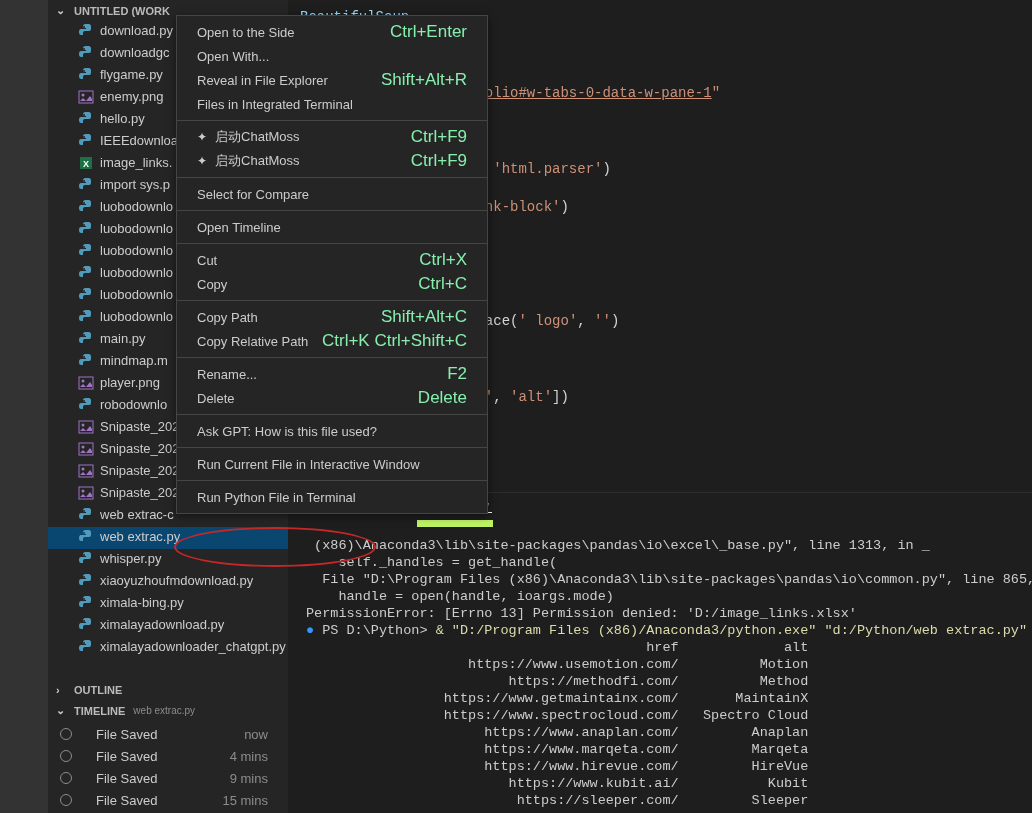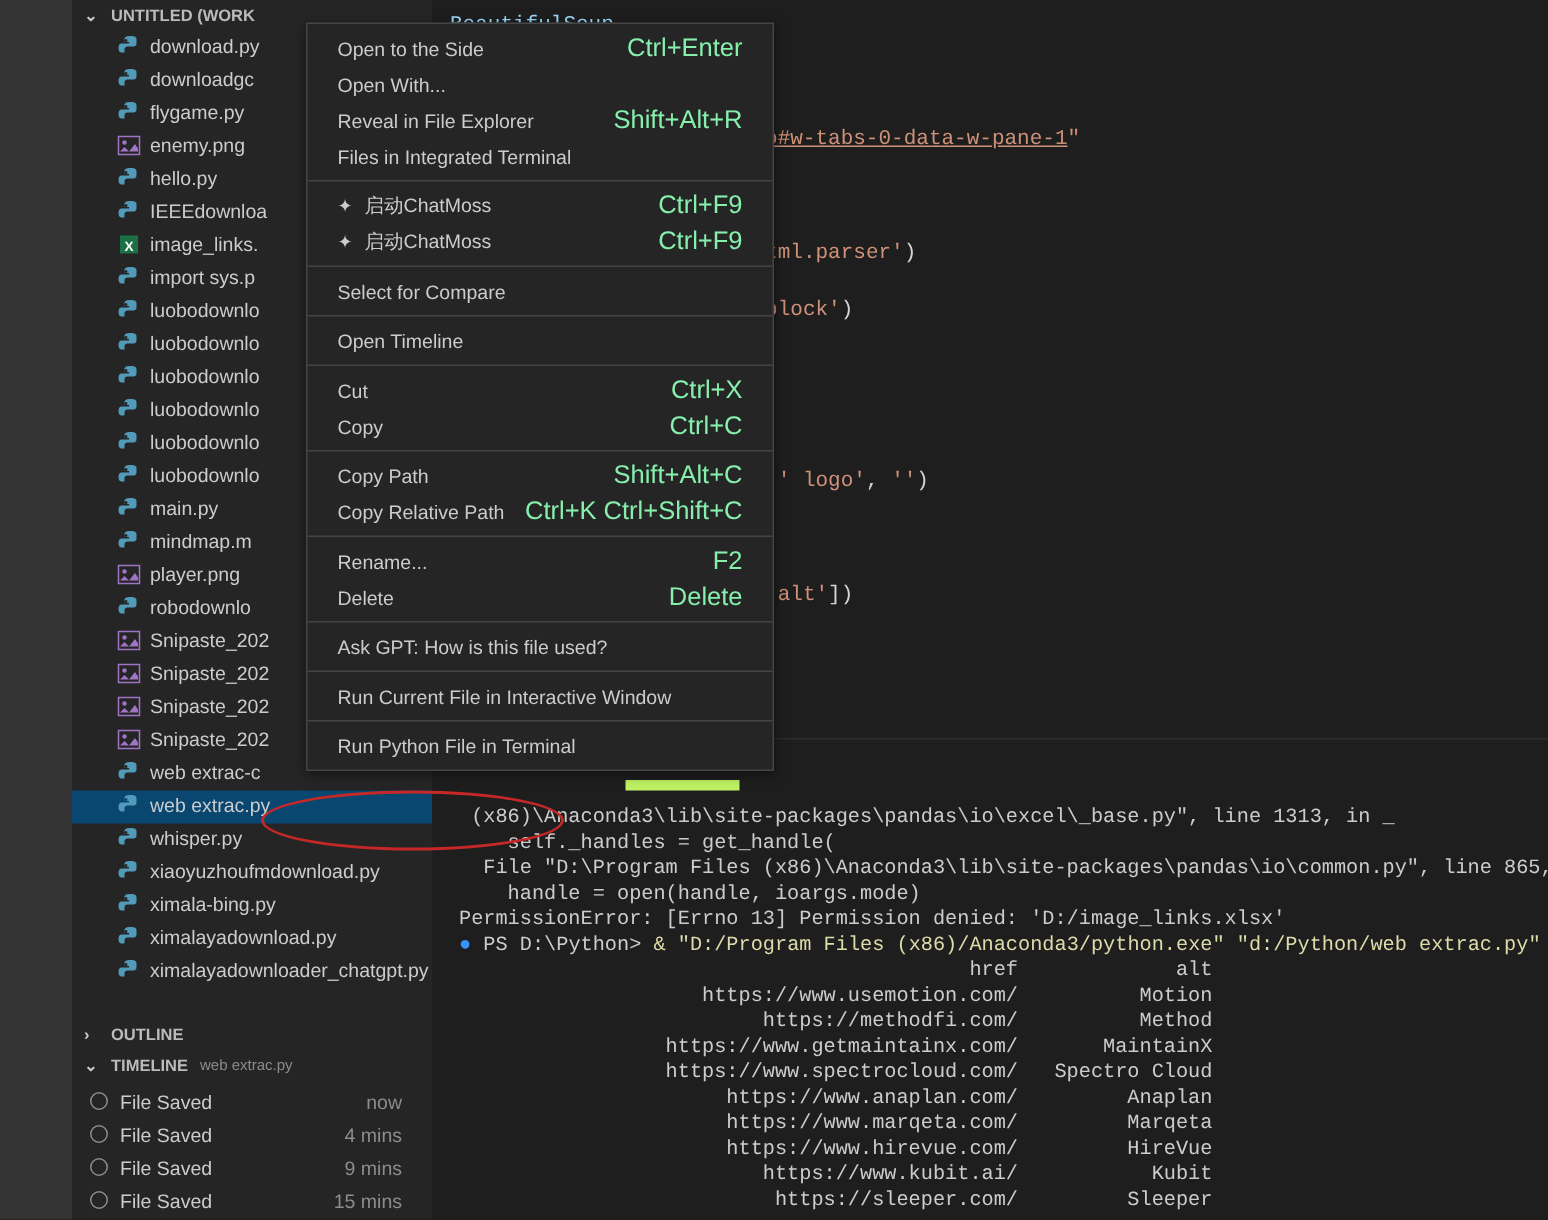--- a/index.html
+++ b/index.html
@@ -79,41 +79,40 @@
   .timeline-item {
     display: flex;
     align-items: center;
     justify-content: space-between;
     padding: 2px 20px 2px 12px;
     gap: 6px;
     font-size: 13px;
     color: #cccccc;
     height: 22px;
   }
-  .timeline-item .left { display: flex; align-items: center; gap: 8px; }
+  .timeline-item .left { display: flex; align-items: center; gap: 24px; }
   .timeline-item .time { color: #8c8c8c; }
   .timeline-header-extra {
     font-size: 10px;
     font-weight: 400;
     color: #8c8c8c;
     text-transform: none;
     margin-left: 4px;
   }
   .context-menu {
     position: absolute;
     left: 176px;
     top: 15px;
     width: 312px;
     background: #252526;
     border: 1px solid #454545;
     box-shadow: 0 2px 8px rgba(0,0,0,0.5);
     z-index: 100;
     padding: 4px 0;
     font-size: 13px;
-    margin-left: 28px;
   }
   .menu-item {
     display: flex;
     justify-content: space-between;
     align-items: center;
     padding: 4px 20px;
     color: #cccccc;
     cursor: pointer;
     height: 24px;
   }

